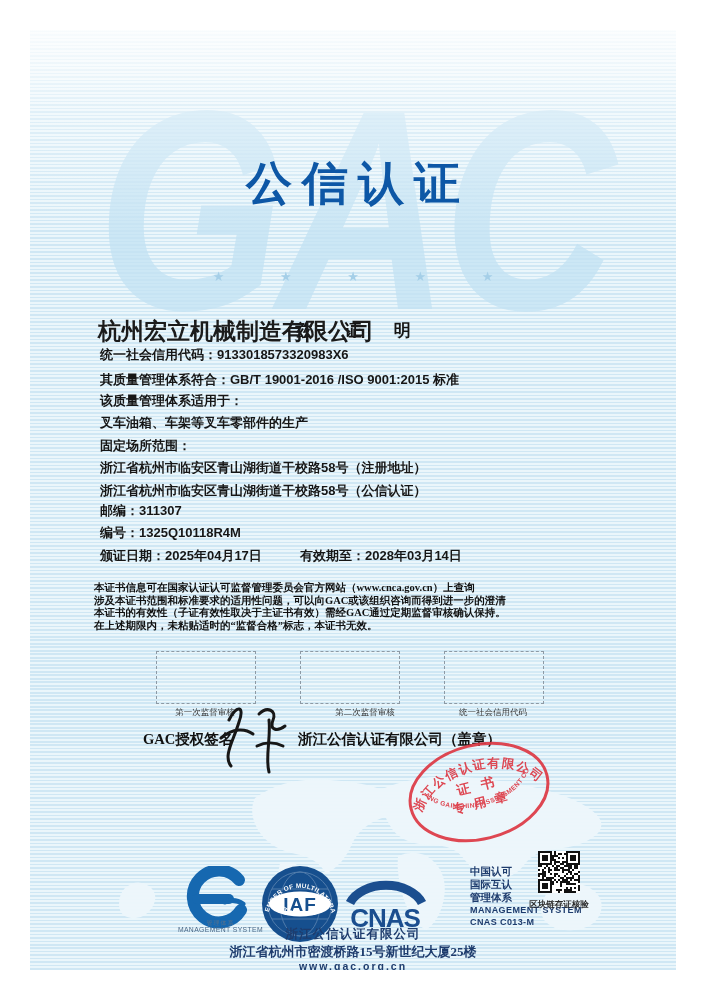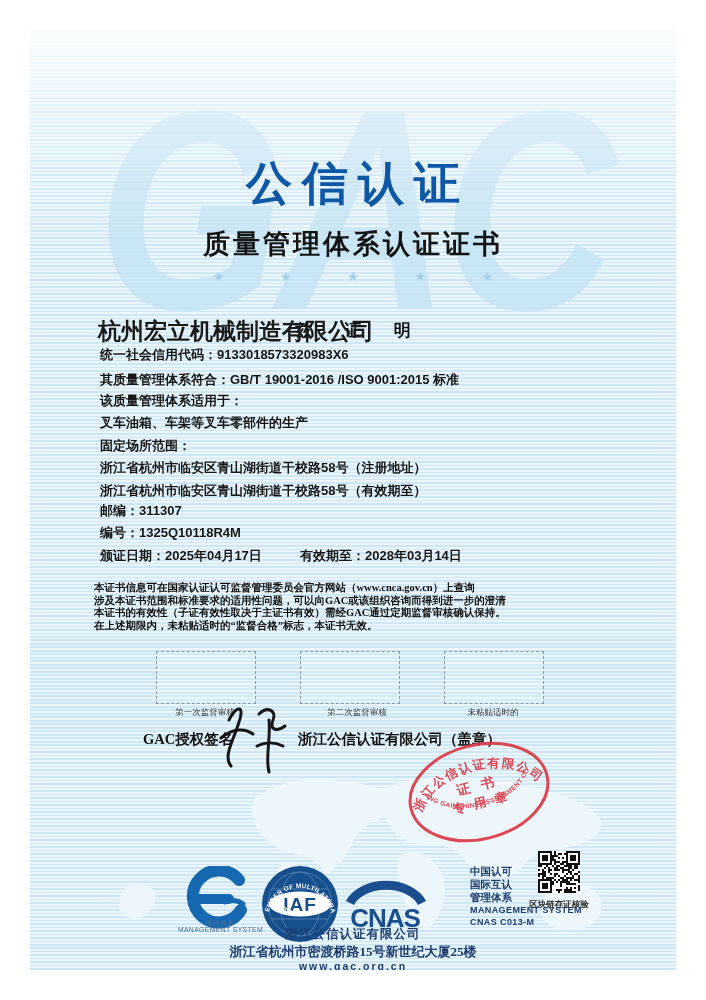--- a/index.html
+++ b/index.html
@@ -70,52 +70,51 @@
       <path d="M520,120 q22,-10 40,0 q16,10 10,26 q-6,14 -26,16 q-20,2 -30,-10 q-8,-12 6,-32 z"></path>
       <path d="M95,120 q12,-10 24,-2 q10,8 4,20 q-8,14 -22,12 q-12,-2 -12,-14 q0,-10 6,-16 z"></path>
     </g>
   </svg>
 
   <div class="shine"></div>
 
   <div class="content">
 
     <div class="abs ctr brand-title">公信认证</div>
-    <div class="abs ctr doc-title">质量管理体系认证证书</div>
     <div class="abs ctr stars">★ ★ ★ ★ ★</div>
     <div class="abs ctr certify">兹 证 明</div>
 
     <div class="abs company">杭州宏立机械制造有限公司</div>
 
     <div class="abs iline" style="top:316px">统一社会信用代码：9133018573320983X6</div>
     <div class="abs iline" style="top:341px">其质量管理体系符合：GB/T 19001-2016 /ISO 9001:2015 标准</div>
     <div class="abs iline" style="top:362px">该质量管理体系适用于：</div>
     <div class="abs iline" style="top:384px">叉车油箱、车架等叉车零部件的生产</div>
     <div class="abs iline" style="top:407px">固定场所范围：</div>
     <div class="abs iline" style="top:429px">浙江省杭州市临安区青山湖街道干校路58号（注册地址）</div>
-    <div class="abs iline" style="top:452px">浙江省杭州市临安区青山湖街道干校路58号（有效期至）</div>
+    <div class="abs iline" style="top:452px">浙江省杭州市临安区青山湖街道干校路58号（公信认证）</div>
     <div class="abs iline" style="top:472px">邮编：311307</div>
     <div class="abs iline" style="top:494px">编号：1325Q10118R4M</div>
 
     <div class="abs iline" style="top:517px;left:70px">颁证日期：2025年04月17日</div>
     <div class="abs iline" style="top:517px;left:270px">有效期至：2028年03月14日</div>
 
     <div class="abs notes">
       <div>本证书信息可在国家认证认可监督管理委员会官方网站（www.cnca.gov.cn）上查询</div>
       <div>涉及本证书范围和标准要求的适用性问题，可以向GAC或该组织咨询而得到进一步的澄清</div>
       <div>本证书的有效性（子证有效性取决于主证书有效）需经GAC通过定期监督审核确认保持。</div>
       <div>在上述期限内，未粘贴适时的“监督合格”标志，本证书无效。</div>
     </div>
 
     <div class="abs audit-box" style="left:126px"></div>
     <div class="abs audit-box" style="left:270px"></div>
     <div class="abs audit-box" style="left:414px"></div>
     <div class="abs audit-label" style="left:126px">第一次监督审核</div>
-    <div class="abs audit-label" style="left:278px">第二次监督审核</div>
-    <div class="abs audit-label" style="left:414px">未粘贴适时的</div>
+    <div class="abs audit-label" style="left:286px">第二次监督审核</div>
+    <div class="abs audit-label" style="left:414px">统一社会信用代码</div>
 
     <div class="abs sign-label">GAC授权签名</div>
     <svg class="abs signature" viewBox="0 0 80 84" xmlns="http://www.w3.org/2000/svg">
       <g fill="none" stroke="#171717" stroke-width="3" stroke-linecap="round">
         <path d="M16,26 C24,10 32,12 26,28 C20,48 10,62 18,72"></path>
         <path d="M8,44 C20,34 32,34 40,40"></path>
         <path d="M46,20 C54,12 64,16 60,26 C56,36 64,38 72,32"></path>
         <path d="M56,26 C58,44 52,64 56,78"></path>
         <path d="M44,52 C52,48 62,48 70,52"></path>
       </g>

